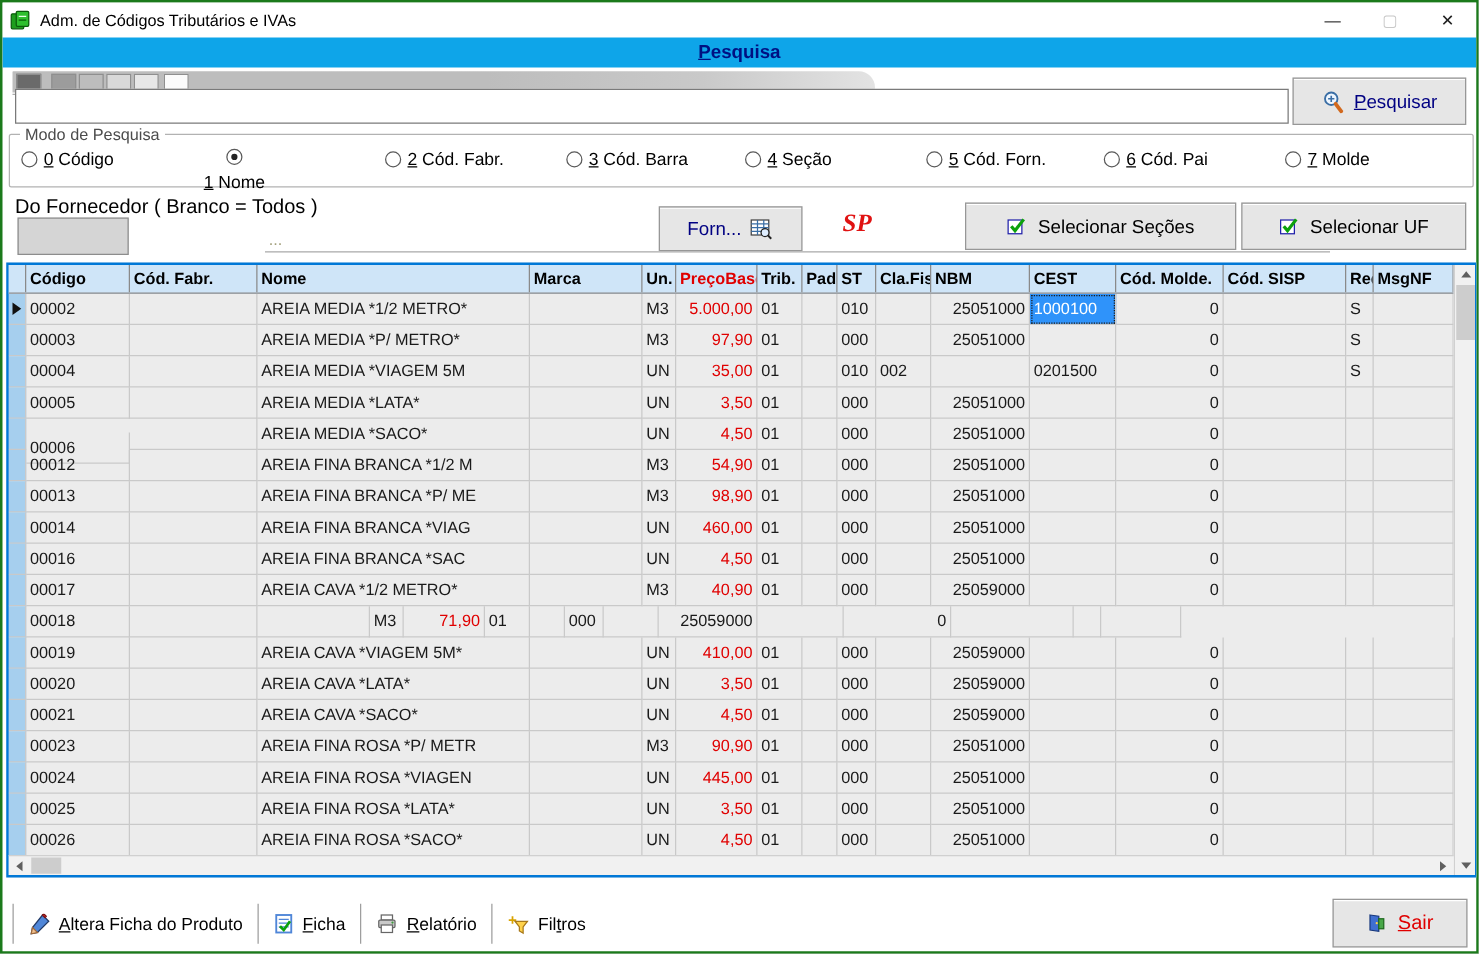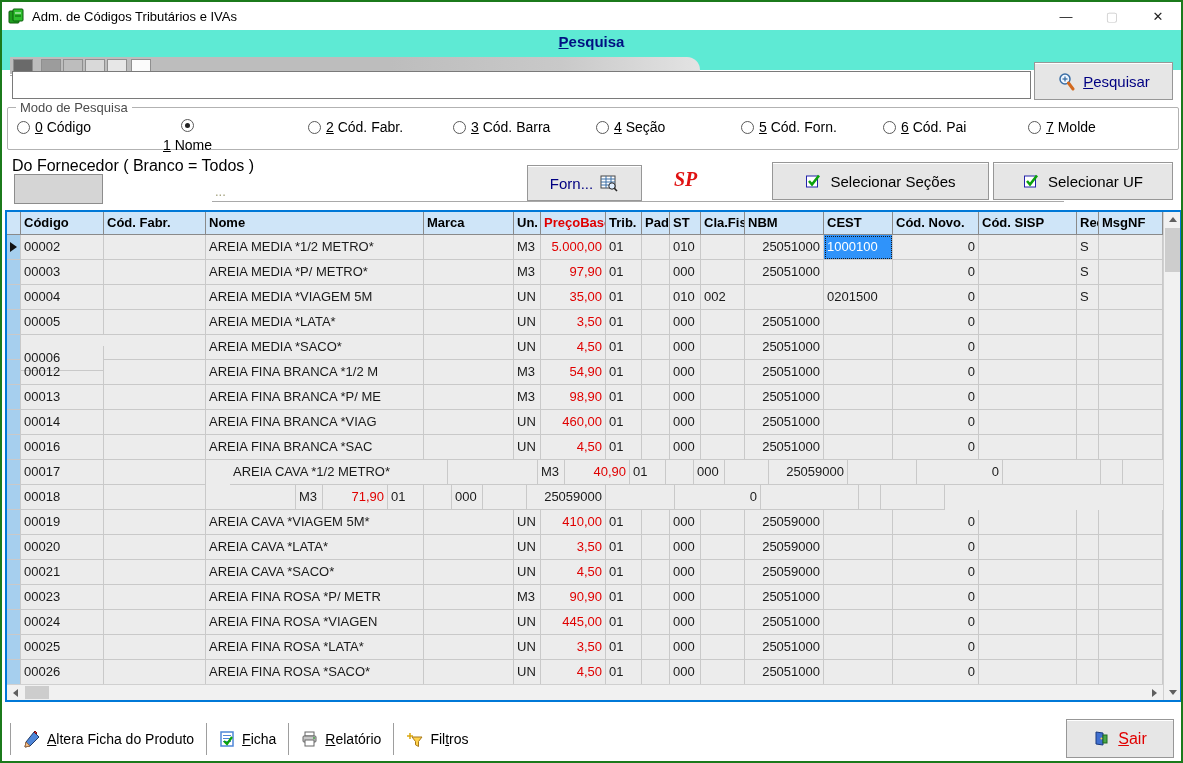--- a/index.html
+++ b/index.html
@@ -9,21 +9,21 @@
     background: #fff; border: 2px solid #1b7a1b; overflow: hidden;
   }
   
   .titlebar { position: absolute; left: 0; top: 0; width: 100%; height: 28px; background: #fff; display: flex; align-items: center; }
   .app-icon { margin-left: 5px; width: 18px; height: 18px; }
   .title-text { margin-left: 7px; font-size: 13px; color: #000; }
   .win-controls { margin-left: auto; display: flex; height: 100%; }
   .win-ctrl { width: 46px; height: 100%; display: flex; align-items: center; justify-content: center; font-size: 13px; color: #222; }
   .win-ctrl.disabled { color: #c9c9c9; }
   
-  .pesquisa-bar { position: absolute; left: 0; top: 28px; width: 100%; height: 40px; background: #5eead4; text-align: center; font-size: 15px; font-weight: 600; color: #001082; line-height: 24px; }
+  .pesquisa-bar { position: absolute; left: 0; top: 28px; width: 100%; height: 24px; background: #0ea5e9; text-align: center; font-size: 15px; font-weight: 600; color: #001082; line-height: 24px; }
   
   .artifact { position: absolute; left: 8px; top: 55px; width: 860px; height: 24px; }
   .artifact .blob { position: absolute; left: 0; top: 0; width: 690px; height: 17px; background: linear-gradient(to right,#bdbdbd 0%,#bdbdbd 55%,#c9c9c9 80%,#e3e3e3 100%); border-radius: 2px 45px 14px 0; }
   .artifact .underline1 { position: absolute; left: 0; top: 18px; width: 855px; height: 1px; background: #ababab; }
   .artifact .sq { position: absolute; top: 2px; width: 20px; height: 13px; border: 1px solid #8f8f8f; }
   
   .search-input { position: absolute; left: 10px; top: 69px; width: 1019px; height: 28px; border: 1px solid #7a7a7a; font-size: 15px; padding: 0 6px; font-family: "Liberation Sans", sans-serif; }
   .btn { background: #e6e6e6; border: 1px solid #979797; display: flex; align-items: center; justify-content: center; cursor: default; box-shadow: inset 0 1px 0 #fff; }
   .pesquisar-btn { position: absolute; left: 1032px; top: 60px; width: 139px; height: 38px; font-size: 15px; color: #000082; gap: 6px; }
   
@@ -196,21 +196,21 @@
         <div class="hcell" style="width: 218px; flex: 0 0 218px;">Nome</div>
         <div class="hcell" style="width: 90px; flex: 0 0 90px;">Marca</div>
         <div class="hcell" style="width: 27px; flex: 0 0 27px;">Un.</div>
         <div class="hcell price" style="width: 65px; flex: 0 0 65px;">PreçoBase</div>
         <div class="hcell" style="width: 36px; flex: 0 0 36px;">Trib.</div>
         <div class="hcell" style="width: 28px; flex: 0 0 28px;">Padr</div>
         <div class="hcell" style="width: 31px; flex: 0 0 31px;">ST</div>
         <div class="hcell" style="width: 44px; flex: 0 0 44px;">Cla.Fis.</div>
         <div class="hcell" style="width: 79px; flex: 0 0 79px;">NBM</div>
         <div class="hcell" style="width: 69px; flex: 0 0 69px;">CEST</div>
-        <div class="hcell" style="width: 86px; flex: 0 0 86px;">Cód. Novo.</div>
+        <div class="hcell" style="width: 86px; flex: 0 0 86px;">Cód. Molde.</div>
         <div class="hcell" style="width: 98px; flex: 0 0 98px;">Cód. SISP</div>
         <div class="hcell" style="width: 22px; flex: 0 0 22px;">Red</div>
         <div class="hcell" style="width: 64px; flex: 0 0 64px;">MsgNF</div>
       </div>
     <div class="grid-body" id="grid-body">
         <div class="grow">
           <div class="gcell selector" style="width: 14px; flex: 0 0 14px;">
             <div class="row-arrow"></div>
           </div>
           <div class="gcell" style="width: 83px; flex: 0 0 83px;">00002</div>
@@ -379,21 +379,21 @@
           <div class="gcell" style="width: 69px; flex: 0 0 69px;"></div>
           <div class="gcell r" style="width: 86px; flex: 0 0 86px;">0</div>
           <div class="gcell" style="width: 98px; flex: 0 0 98px;"></div>
           <div class="gcell" style="width: 22px; flex: 0 0 22px;"></div>
           <div class="gcell" style="width: 64px; flex: 0 0 64px;"></div>
         </div>
         <div class="grow">
           <div class="gcell selector" style="width: 14px; flex: 0 0 14px;"></div>
           <div class="gcell" style="width: 83px; flex: 0 0 83px;">00017</div>
           <div class="gcell" style="width: 102px; flex: 0 0 102px;"></div>
-          <div class="gcell" style="width: 218px; flex: 0 0 218px; margin-left: 24px;">AREIA CAVA  *1/2 METRO*</div>
+          <div class="gcell" style="width: 218px; flex: 0 0 218px;">AREIA CAVA  *1/2 METRO*</div>
           <div class="gcell" style="width: 90px; flex: 0 0 90px;"></div>
           <div class="gcell" style="width: 27px; flex: 0 0 27px;">M3</div>
           <div class="gcell price" style="width: 65px; flex: 0 0 65px;">40,90</div>
           <div class="gcell" style="width: 36px; flex: 0 0 36px;">01</div>
           <div class="gcell" style="width: 28px; flex: 0 0 28px;"></div>
           <div class="gcell" style="width: 31px; flex: 0 0 31px;">000</div>
           <div class="gcell" style="width: 44px; flex: 0 0 44px;"></div>
           <div class="gcell r" style="width: 79px; flex: 0 0 79px;">25059000</div>
           <div class="gcell" style="width: 69px; flex: 0 0 69px;"></div>
           <div class="gcell r" style="width: 86px; flex: 0 0 86px;">0</div>

